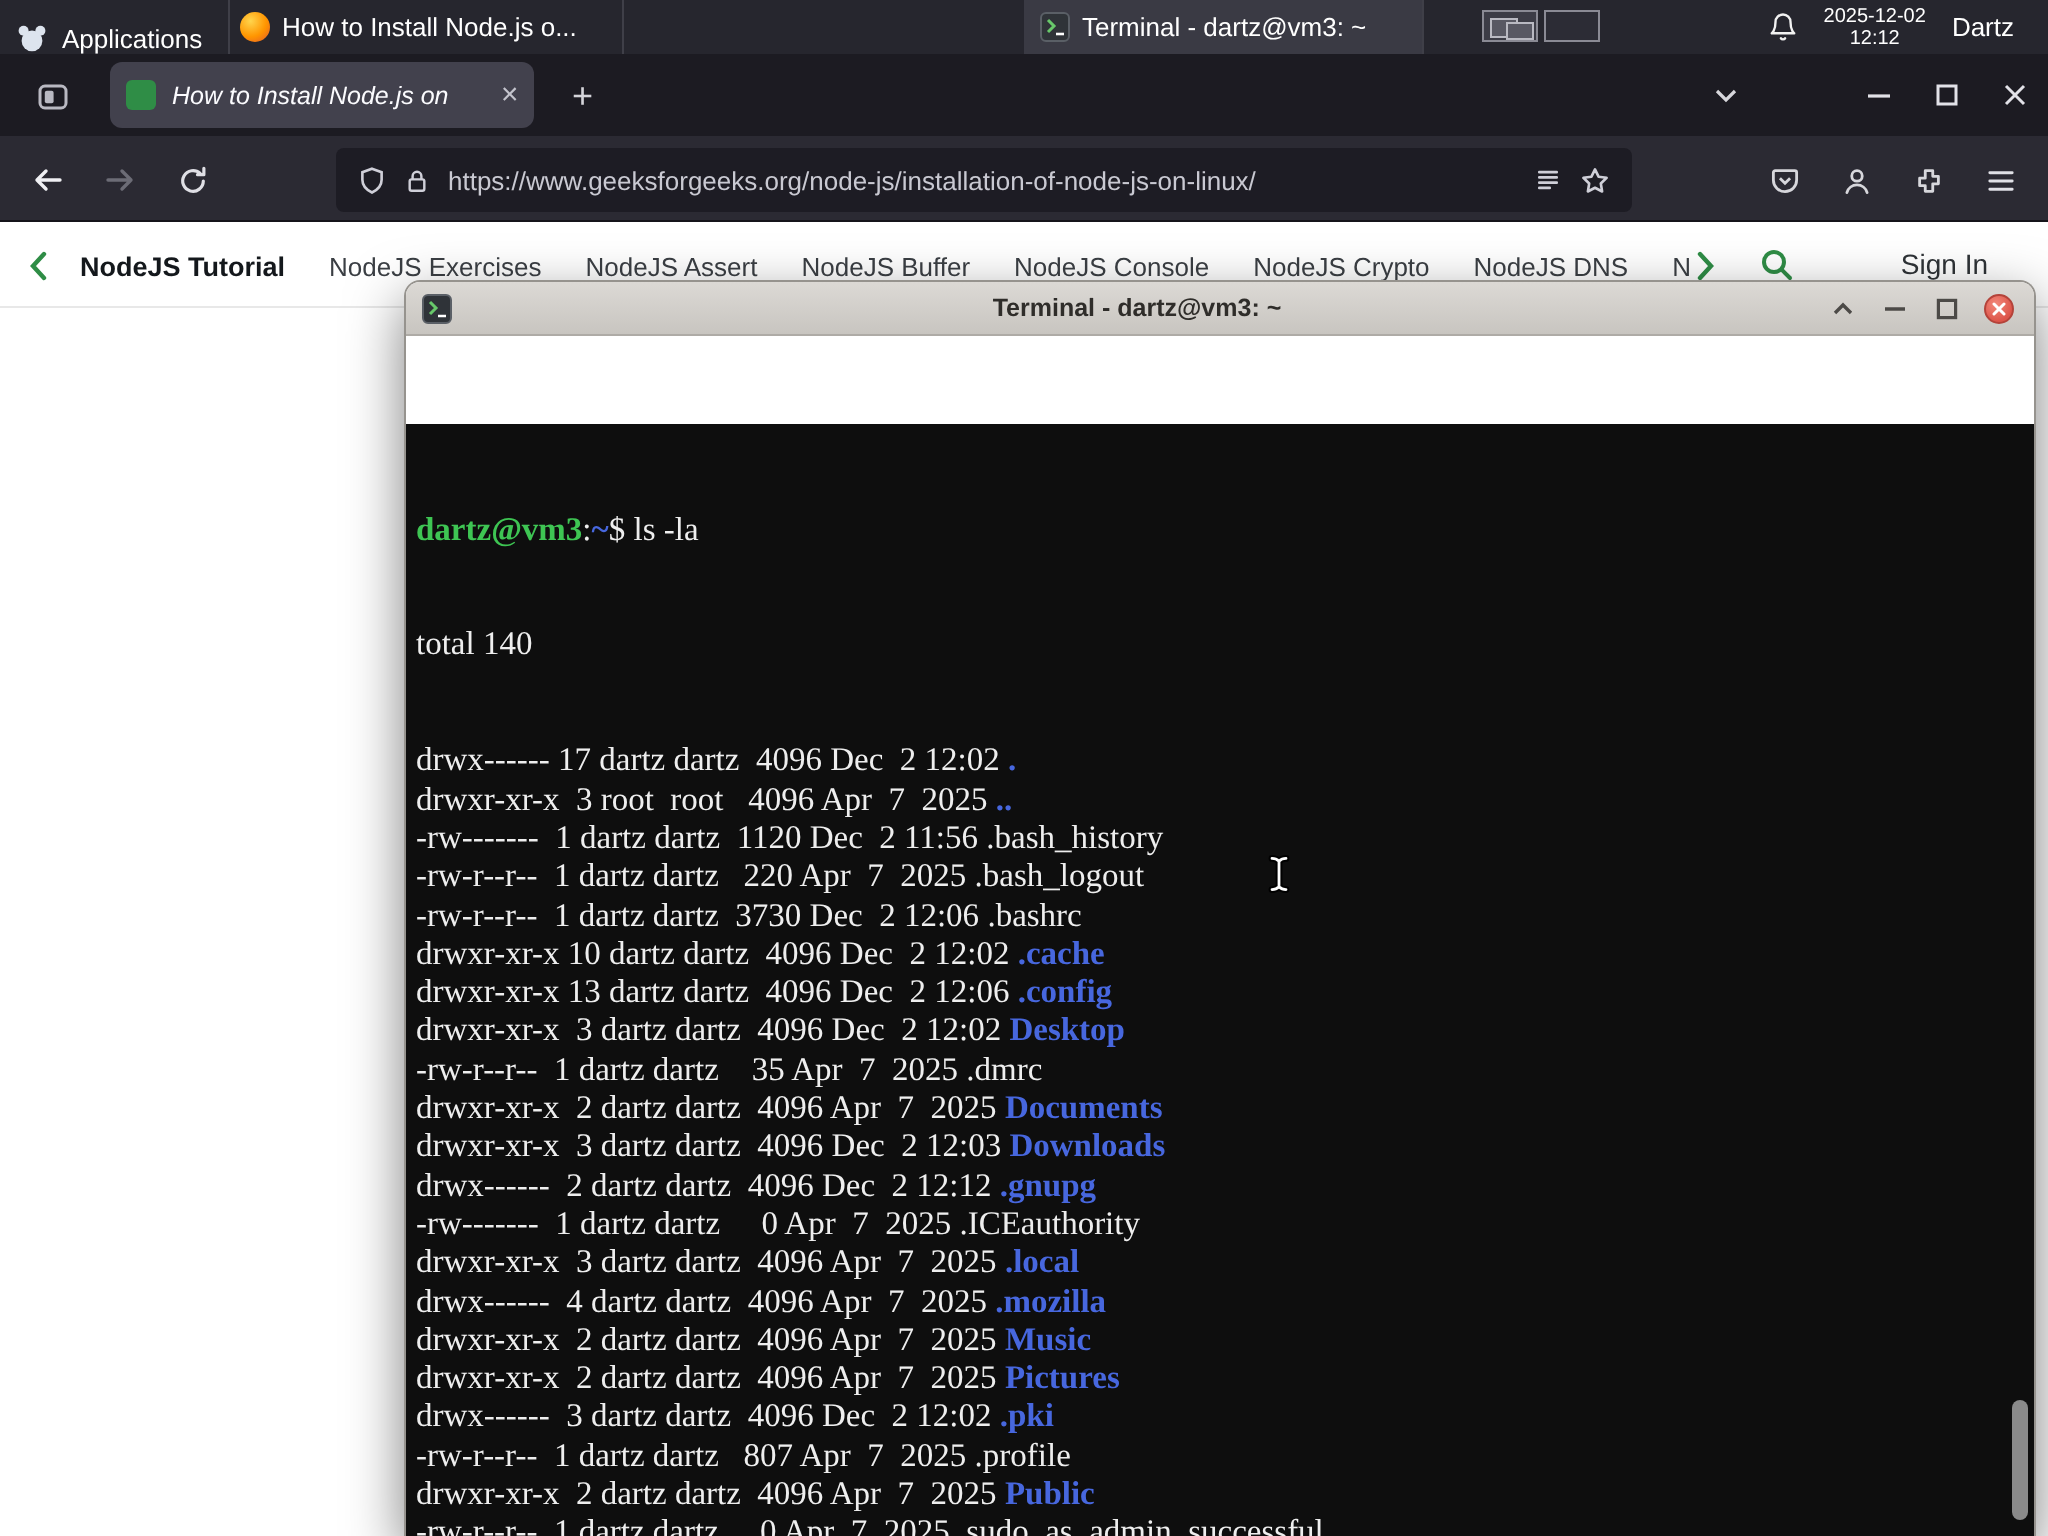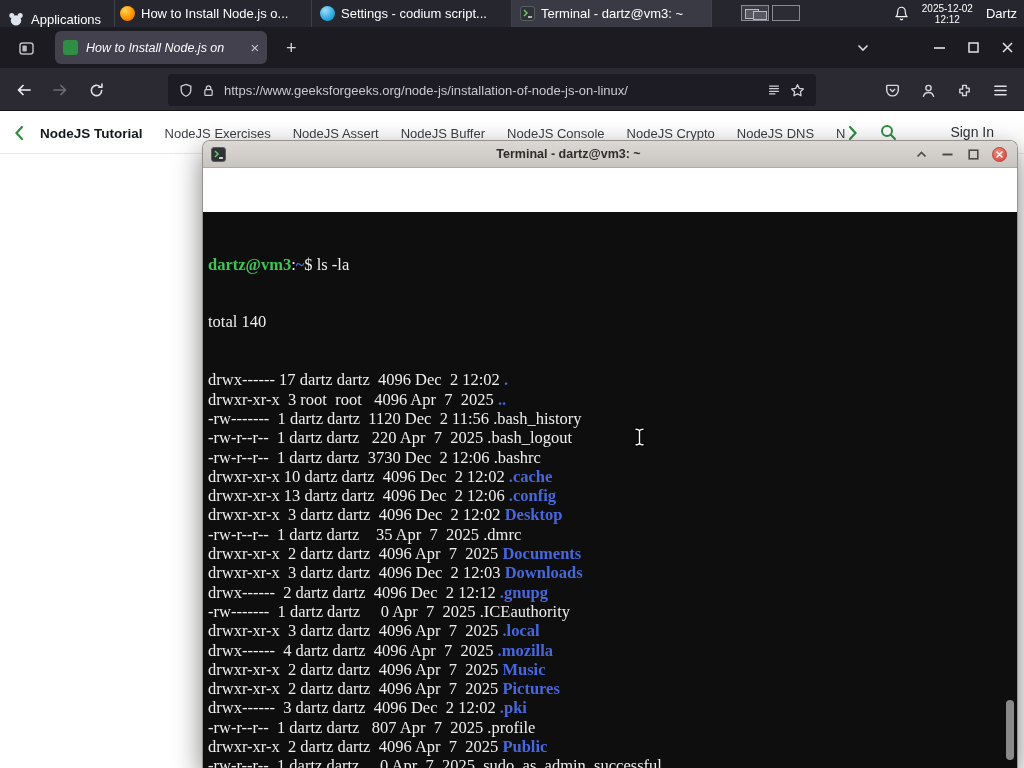--- a/index.html
+++ b/index.html
@@ -20,21 +20,21 @@
   .ticon.ff{background:radial-gradient(circle at 35% 30%,#ffd54d,#ff9500 55%,#e3562a);}
   .ticon.cod{background:radial-gradient(circle at 35% 30%,#9fdcf5,#2aa8e0 60%,#1b7fb0);}
   .ticon.trm{border-radius:3px;background:#2f3338;border:1px solid #5a5f66;box-sizing:border-box;
              display:flex;align-items:center;justify-content:center;}
   .pager{position:absolute;left:741px;top:5px;display:flex;gap:3px;}
   .ws{width:28px;height:16px;border:1px solid #8a8a94;background:#3c3c46;position:relative;box-sizing:border-box;}
   .ws.empty{background:#2c2c35;}
   .ws .mini{position:absolute;border:1px solid #b9b9c2;background:#585863;}
   .m1{left:3px;top:3px;width:12px;height:8px;}
   .m2{left:11px;top:5px;width:12px;height:7px;}
-  .tray{position:absolute;right:0;top:0;height:27px;display:flex;align-items:center;gap:13px;padding-right:7px;}
+  .tray{position:absolute;right:0;top:0;height:27px;display:flex;align-items:center;gap:13px;padding-right:17px;}
   .clock{text-align:center;font-size:10px;line-height:11px;color:#fff;}
   .uname{font-size:13px;}
 
   
   .tabbar{position:absolute;left:0;top:27px;width:1024px;height:41px;background:#1c1b22;font-style:italic;}
   .fxview{position:absolute;left:12px;top:8px;width:28px;height:26px;border-radius:4px;
           display:flex;align-items:center;justify-content:center;}
   .tab{position:absolute;left:55px;top:4px;width:212px;height:33px;background:#42414d;border-radius:6px;
        display:flex;align-items:center;gap:8px;padding:0 8px;box-sizing:border-box;color:#fbfbfe;font-size:12.5px;}
   .favicon{width:15px;height:15px;border-radius:3px;background:#2f8d46;flex:none;}
@@ -110,24 +110,20 @@
           <circle cx="12.2" cy="4.4" r="2.5" fill="#dde4ee"></circle>
         <circle cx="8" cy="9.4" r="5.2" fill="#dde4ee"></circle>
       </svg>
       <span>Applications</span>
     </div>
 
     <div class="task t1">
       <span class="ticon ff"></span>
       <span class="ttext">How to Install Node.js o...</span>
     </div>
-    <div class="task t2">
-      <span class="ticon cod"></span>
-      <span class="ttext">Settings - codium script...</span>
-    </div>
     <div class="task t3">
       <span class="ticon trm">
         <svg width="11" height="11" viewBox="0 0 11 11">
             <polyline points="2,2 5,5 2,8" fill="none" stroke="#68c86a" stroke-width="1.5"></polyline>
             <line x1="6" y1="9" x2="10" y2="9" stroke="#fff" stroke-width="1.3"></line>
           </svg>
       </span>
       <span class="ttext">Terminal - dartz@vm3: ~</span>
     </div>
 

